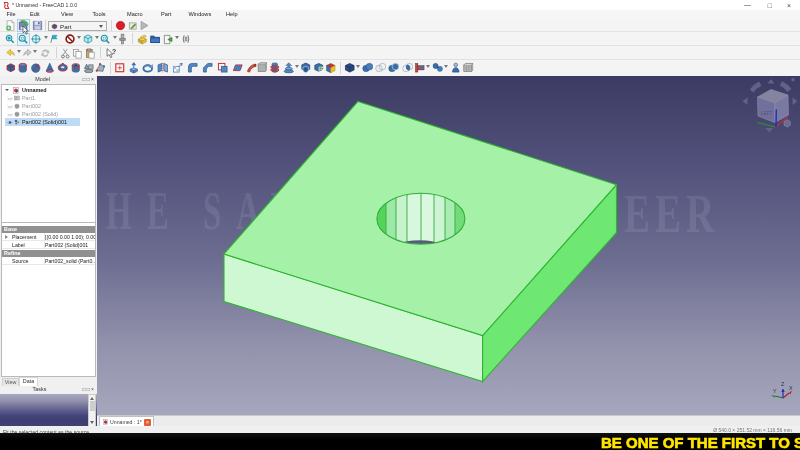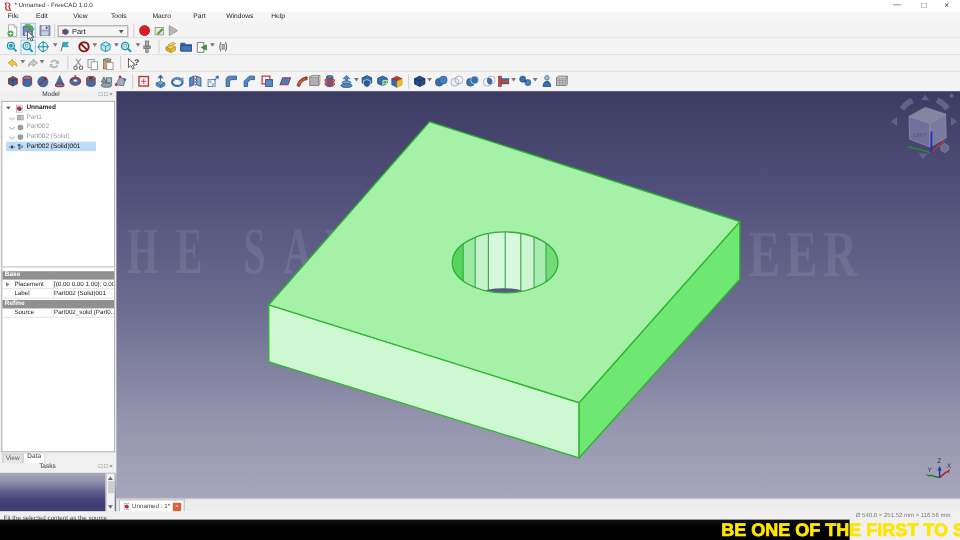--- a/index.html
+++ b/index.html
@@ -37,21 +37,21 @@
 #vdtabs{left:0;top:301px;width:97px;height:9px;}
 #taskshdr{left:0;top:310px;width:97px;height:8px;font-size:5.4px;color:#333;text-align:center;padding-right:18px;}
 #taskspanel{left:0;top:318px;width:97px;height:33px;background:linear-gradient(180deg,#a8a8be 0%,#9090ac 22%,#60608f 48%,#45457a 66%,#3d3d71 82%,#424274 100%);}
 
 #viewport{left:97px;top:76px;width:703px;height:339px;background:linear-gradient(180deg,#3b3b63 0%,#50507a 25%,#6e6e92 55%,#9393ad 80%,#a6a6bd 100%);overflow:hidden;}
 .wm{position:absolute;font-family:"Liberation Serif",serif;font-weight:bold;font-size:33px;color:rgba(235,235,255,0.10);letter-spacing:15px;word-spacing:-4px;white-space:nowrap;transform:scaleY(1.67);transform-origin:top left;top:105px;}
 
 #tabbar{left:97px;top:415px;width:703px;height:11px;background:#ececec;border-top:1px solid #c8c8c8;}
 #doctab{position:absolute;left:2px;top:0px;width:55px;height:11px;background:#fff;border:1px solid #c0c0c0;border-bottom:none;font-size:5.2px;color:#444;}
 #statusbar{left:0;top:426px;width:800px;height:9px;background:#f0f0f0;font-size:5.2px;color:#444;}
-#blackbar{left:0;top:433px;width:708px;height:17px;background:linear-gradient(180deg,#111 0%,#000 40%);}
+#blackbar{left:0;top:433px;width:800px;height:17px;background:linear-gradient(180deg,#111 0%,#000 40%);}
 #promo{position:absolute;left:601px;top:1px;font-size:15px;font-weight:bold;color:#ffe600;-webkit-text-stroke:0.6px #ffe600;white-space:nowrap;}
 .ic{position:absolute;}
 </style>
 </head>
 <body>
 <svg width="0" height="0" style="position:absolute">
 <defs>
 <symbol id="s-newdoc" viewBox="0 0 16 16">
         <path d="M3 1 L10 1 L13 4 L13 15 L3 15 Z" fill="#fdfdfd" stroke="#9a9a9a"></path>
         <path d="M10 1 L10 4 L13 4" fill="#e8e8e8" stroke="#9a9a9a"></path>

